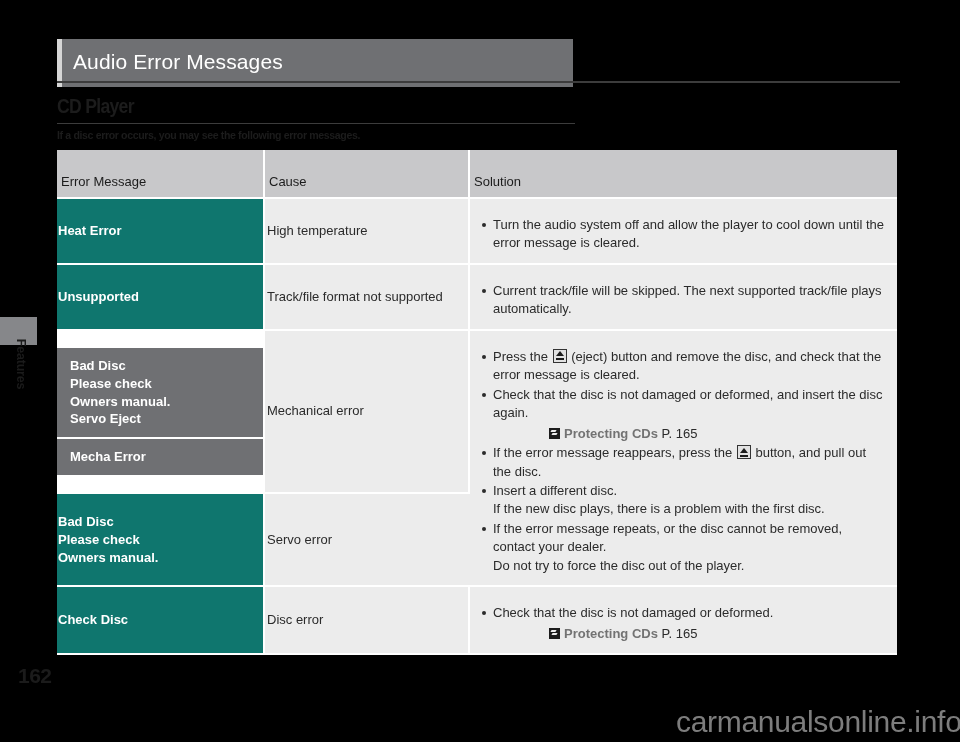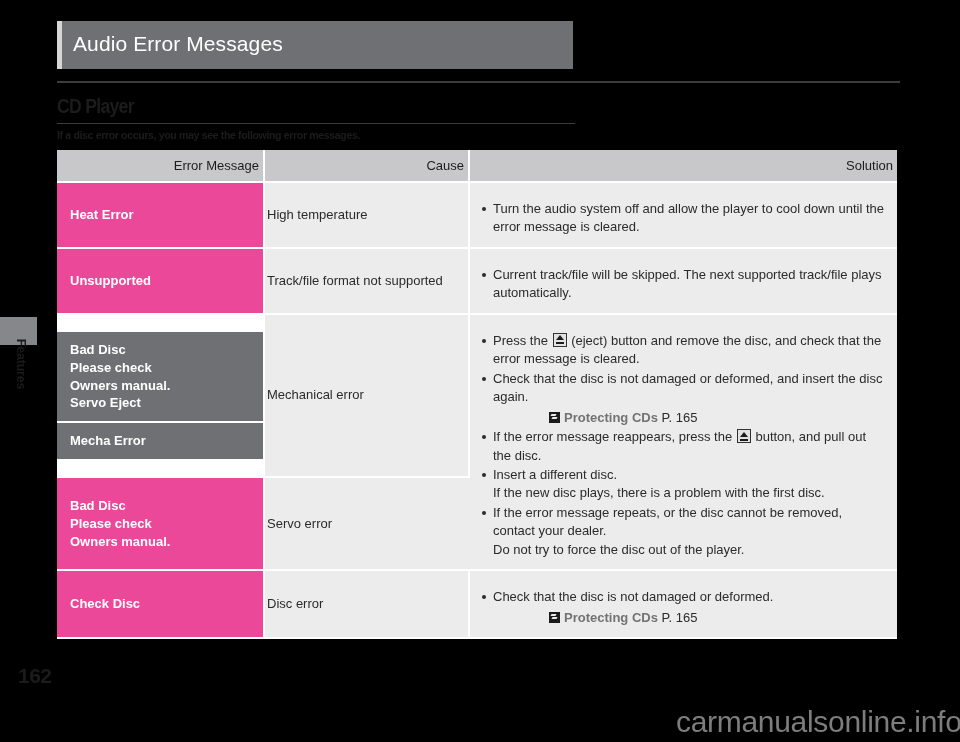--- a/index.html
+++ b/index.html
@@ -59,21 +59,21 @@
     color: #1b1b1b;
     font-size: 21px;
     font-weight: 700;
     letter-spacing: -0.5px;
   }
 
   
   #title-band {
     position: absolute;
     left: 57px;
-    top: 21px;
+    top: 39px;
     width: 516px;
     height: 48px;
     background: #6f7073;
   }
   #title-band .accent {
     position: absolute;
     left: 0; top: 0;
     width: 5px;
     height: 48px;
     background: #d6d6d6;
@@ -144,40 +144,40 @@
   }
   #err-table col.c-msg  { width: 208px; }
   #err-table col.c-cause{ width: 205px; }
   #err-table col.c-sol  { width: 427px; }
 
   #err-table th {
     background: #c8c8ca;
     color: #1c1c1c;
     font-size: 13px;
     font-weight: 400;
-    text-align: right;
-    padding: 8px 4px 8px;
+    text-align: left;
+    padding: 24px 4px 8px;
     border-right: 2px solid #ffffff;
     border-bottom: 2px solid #ffffff;
   }
   #err-table th:last-child { border-right: none; }
 
   #err-table td {
     vertical-align: middle;
     border-right: 2px solid #ffffff;
     border-bottom: 2px solid #ffffff;
   }
   #err-table td:last-child { border-right: none; }
 
   td.msg {
-    background: #ec4899;
+    background: #0f766e;
     color: #ffffff;
     font-size: 13px;
     font-weight: 700;
-    padding: 9px 0 9px 13px;
+    padding: 9px 0 9px 1px;
     line-height: 1.38;
     vertical-align: middle;
   }
   td.msg.pad-sub { padding: 0 0 0 0; background: transparent; border-right: 2px solid #ffffff; }
   td.msg .sub {
     background: #6f7073;
     padding: 9px 0 9px 13px;
     line-height: 1.38;
   }
   td.msg .sub + .sub { margin-top: 2px; }

